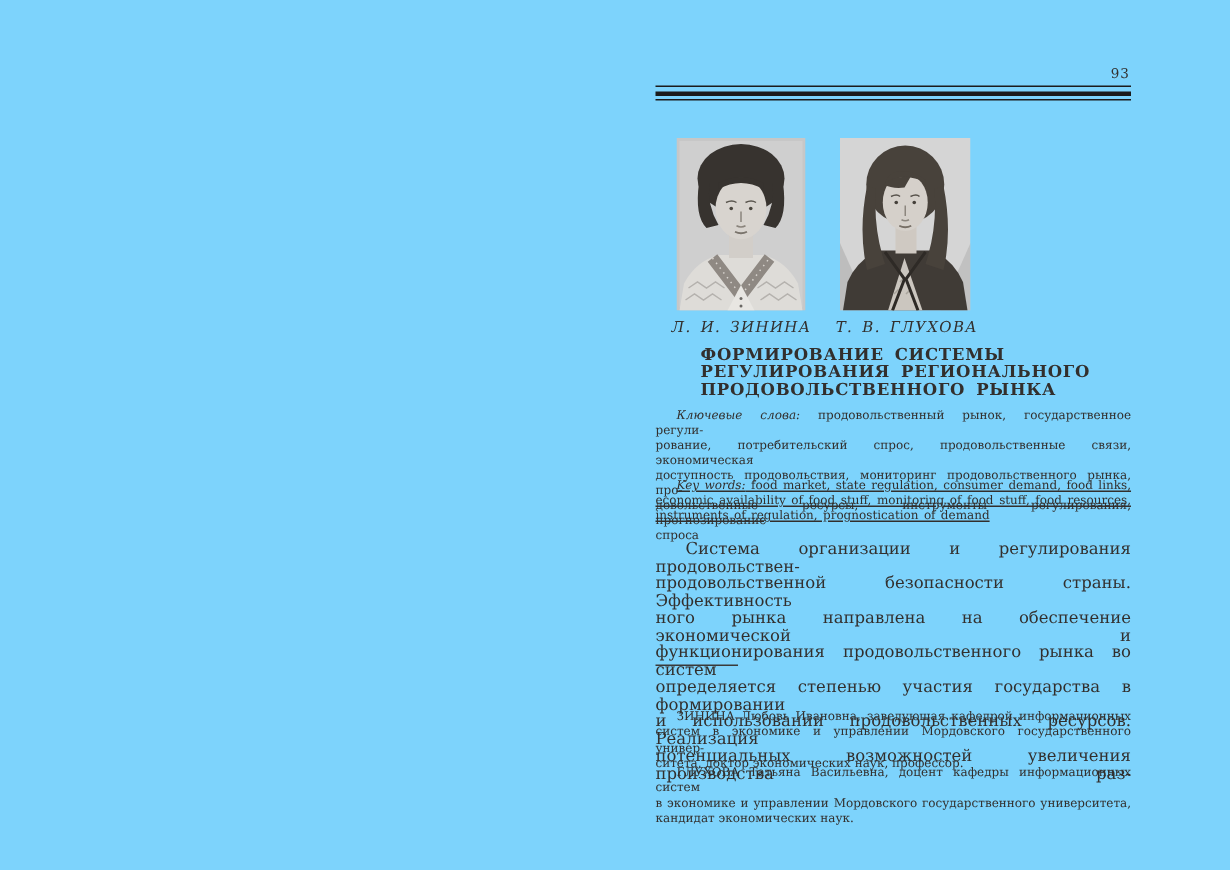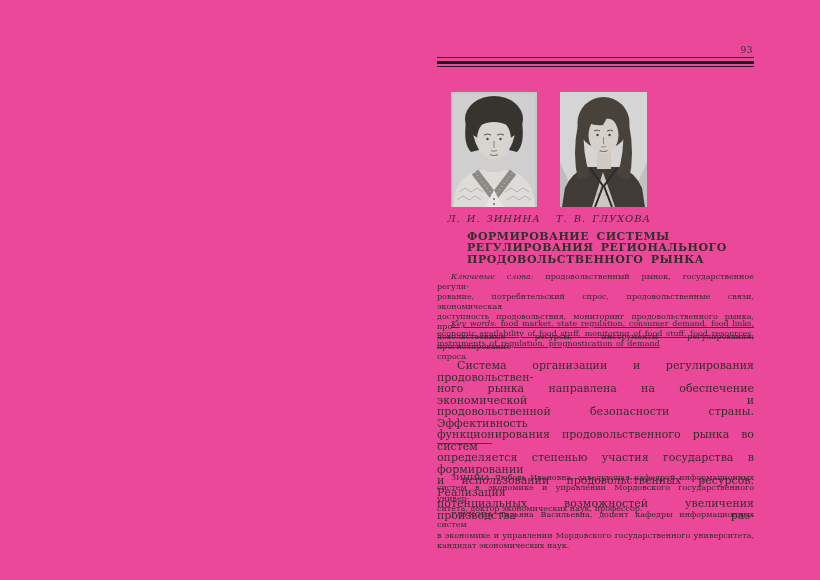--- a/index.html
+++ b/index.html
@@ -1,30 +1,30 @@
 <!DOCTYPE html>
 <html style="--ink: #322f2d; --rule: #1b1b1b; --photo1-bg: #cdcdcd; --photo2-bg: #d5d5d5;"><head>
 <meta charset="utf-8">
 <style>
   html,body{margin:0;padding:0;background:#ffffff;}
-  .canvas{position:relative;width:820px;height:580px;background:#ec4899;overflow:hidden;
+  .canvas{position:relative;width:820px;height:580px;background:#7dd3fc;overflow:hidden;
           font-family:"DejaVu Serif", serif;color:var(--ink,#322f2d);}
   .column{position:absolute;left:437px;top:0;width:317px;height:580px;}
 
   .pagenum{position:absolute;top:45px;right:1px;font-size:9px;letter-spacing:.5px;}
   .rule-thin{position:absolute;top:57px;left:0;width:100%;height:0;border-top:1px solid var(--rule,#1b1b1b);}
   .rule-double{position:absolute;top:61px;left:0;width:100%;height:6px;
                border-top:3px solid var(--rule,#1b1b1b);border-bottom:1px solid var(--rule,#1b1b1b);box-sizing:border-box;}
 
   .photo{position:absolute;top:92px;height:115px;display:block;}
   .photo1{left:14px;width:86px;}
   .photo2{left:123px;width:87px;}
 
   .author-name{position:absolute;top:213px;font-style:italic;font-size:10px;
-               letter-spacing:.9px;word-spacing:2px;text-align:center;white-space:nowrap;}
+               letter-spacing:.9px;word-spacing:2px;text-align:right;white-space:nowrap;}
   .name1{left:10px;width:94px;}
   .name2{left:118px;width:97px;}
 
   .title{position:absolute;top:231px;left:30px;width:286px;font-weight:bold;
          font-size:11px;line-height:11.4px;letter-spacing:.5px;word-spacing:3px;}
 
   .smallpara{position:absolute;left:0;width:317px;font-size:8px;line-height:10px;word-spacing:1px;}
   .kwru{top:272px;}
   .kwen{top:319px;text-decoration:underline;}
   .bodypara{position:absolute;left:0;top:360px;width:317px;font-size:11px;line-height:11.5px;}
@@ -130,22 +130,22 @@
         <div class="tline">спроса</div>
       </div>
     <div class="smallpara kwen">
         <div class="tline indent just"><em>Key words:</em> food market, state regulation, consumer demand, food links,</div>
         <div class="tline just">economic availability of food stuff, monitoring of food stuff, food resources,</div>
         <div class="tline">instruments of regulation, prognostication of demand</div>
       </div>
 
     <div class="bodypara">
         <div class="tline indent just">Система организации и регулирования продовольствен-</div>
+        <div class="tline just">продовольственной безопасности страны. Эффективность</div>
         <div class="tline just">ного рынка направлена на обеспечение экономической и</div>
-        <div class="tline just">продовольственной безопасности страны. Эффективность</div>
         <div class="tline just">функционирования продовольственного рынка во систем</div>
         <div class="tline just">определяется степенью участия государства в формировании</div>
         <div class="tline just">и использовании продовольственных ресурсов. Реализация</div>
         <div class="tline just">потенциальных возможностей увеличения производства раз-</div>
       </div>
 
     <div class="fnrule"></div>
     <div class="fnblock fn1">
         <div class="tline indent just">ЗИНИНА Любовь Ивановна, заведующая кафедрой информационных</div>
         <div class="tline just">систем в экономике и управлении Мордовского государственного универ-</div>

